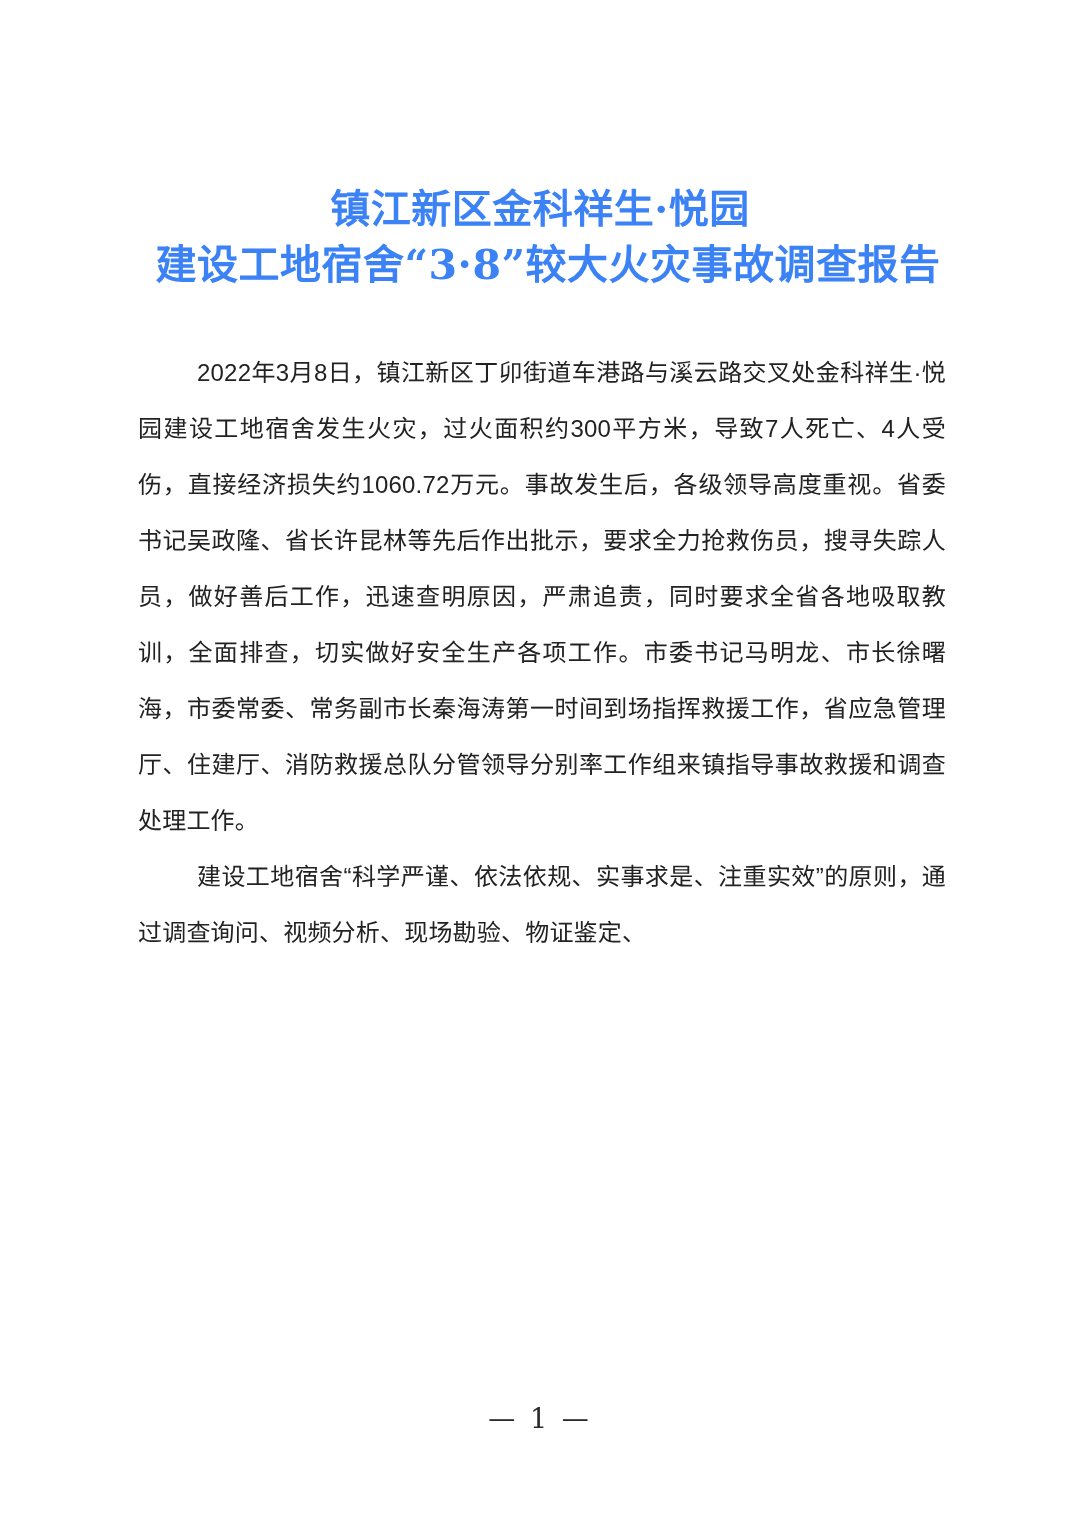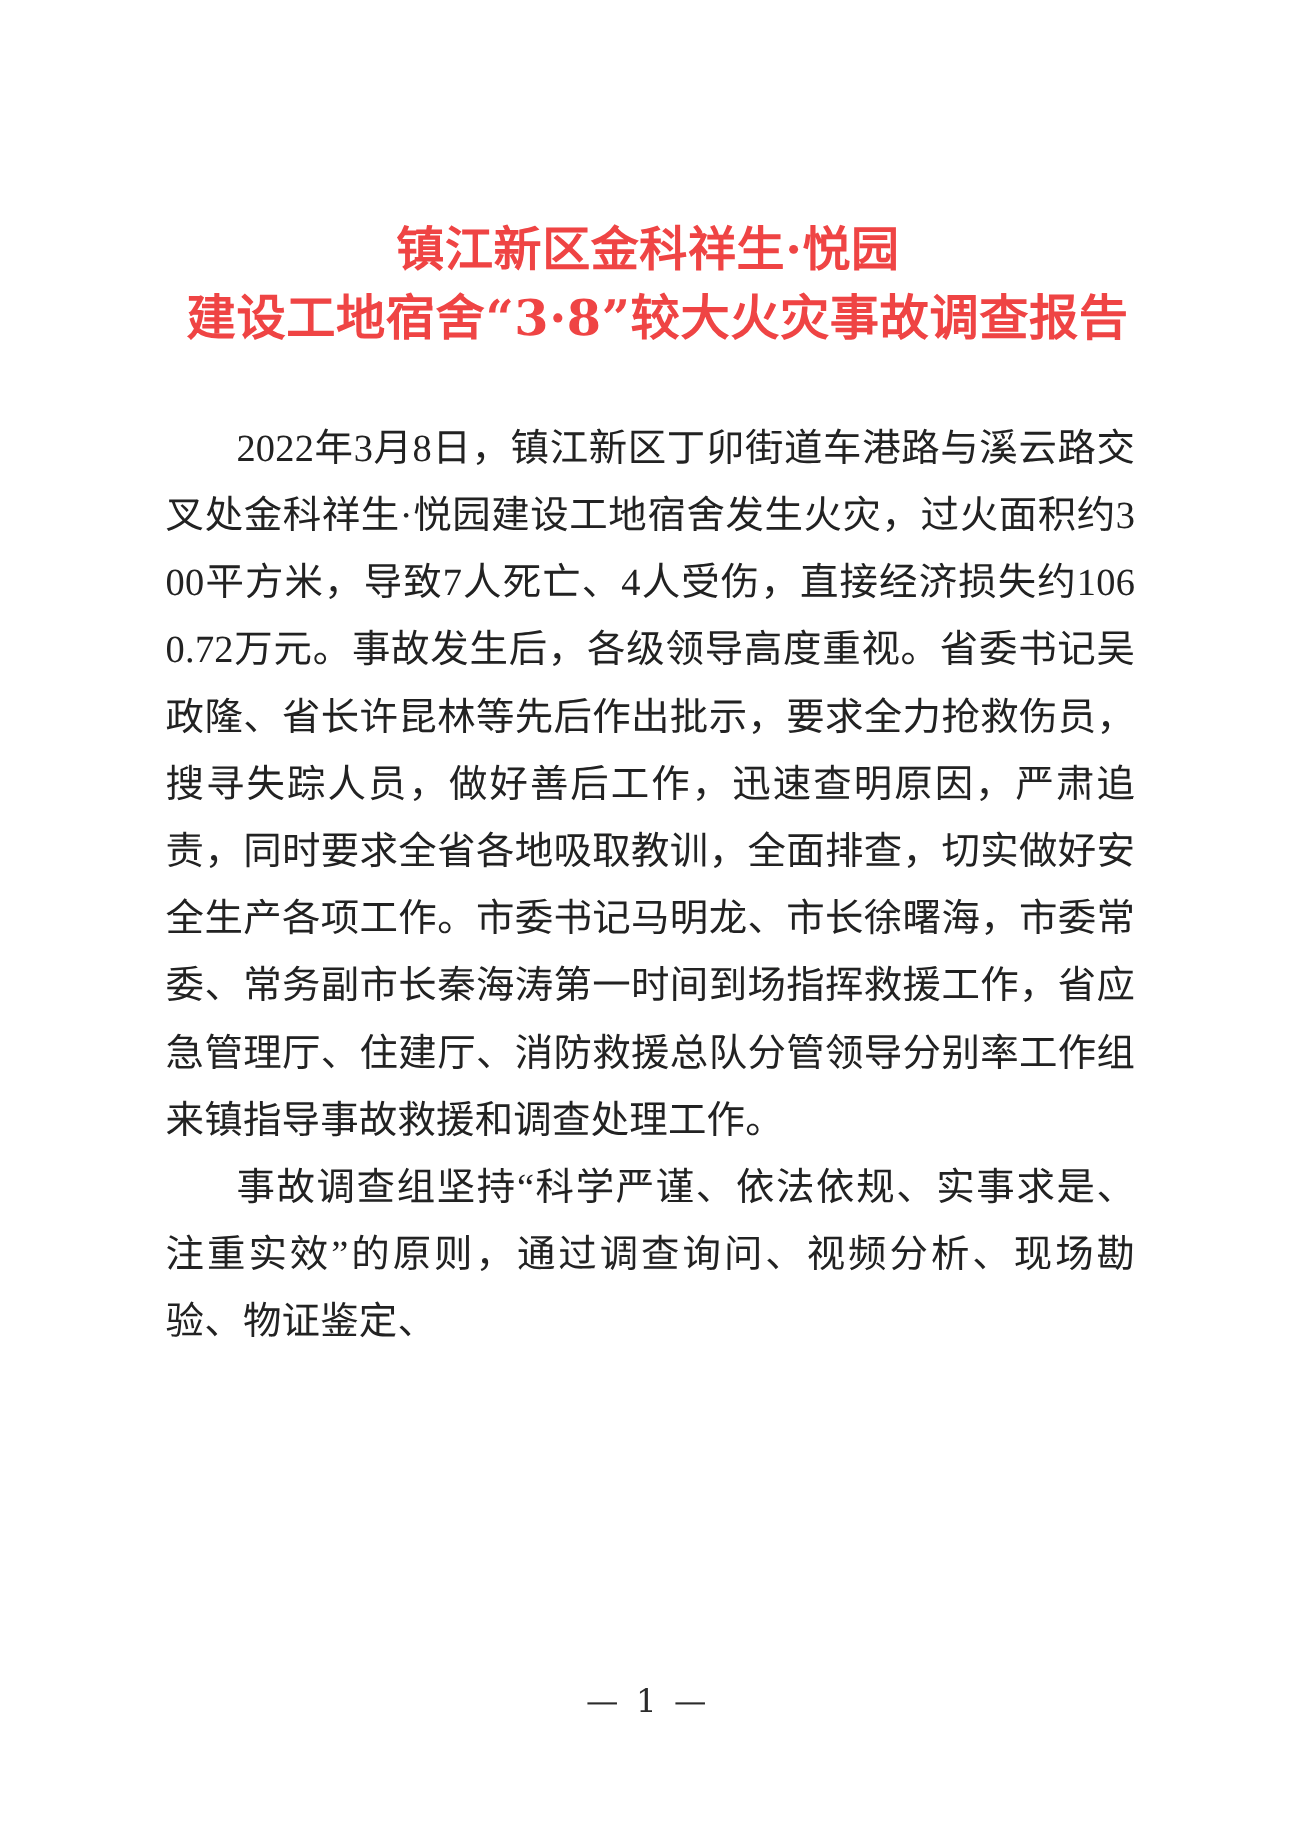--- a/index.html
+++ b/index.html
@@ -30,41 +30,41 @@
     text-align: center;
   }
 
   .doc-title .title-line {
     display: block;
     font-family: "DejaVu Serif", "Liberation Serif", serif;
     font-weight: 700;
     font-size: 40px;
     line-height: 56px;
     letter-spacing: 0.5px;
-    color: #ef4444;
+    color: #3b82f6;
     white-space: nowrap;
   }
 
   .doc-title .title-line-2 {
     font-size: 41px;
     padding-left: 16px;
   }
 
   
   .body-block {
     position: absolute;
     left: 138px;
     top: 345px;
     width: 808px;
   }
 
   .para {
     margin: 0 0 0 0;
-    font-family: Liberation Serif, serif;
-    font-size: 32px;
+    font-family: Liberation Sans, sans-serif;
+    font-size: 24px;
     line-height: 56px;
     color: #222222;
     text-align: justify;
     text-justify: inter-character;
     text-indent: 59px;
     letter-spacing: 0.2px;
     word-break: break-all;
     -webkit-hyphens: none;
     hyphens: none;
   }
@@ -91,20 +91,20 @@
 
 <div class="page">
 
   <div class="doc-title">
     <span class="title-line title-line-1">镇江新区金科祥生·悦园</span>
     <span class="title-line title-line-2">建设工地宿舍“3·8”较大火灾事故调查报告</span>
   </div>
 
   <div class="body-block">
     <p class="para">2022年3月8日，镇江新区丁卯街道车港路与溪云路交叉处金科祥生·悦园建设工地宿舍发生火灾，过火面积约300平方米，导致7人死亡、4人受伤，直接经济损失约1060.72万元。事故发生后，各级领导高度重视。省委书记吴政隆、省长许昆林等先后作出批示，要求全力抢救伤员，搜寻失踪人员，做好善后工作，迅速查明原因，严肃追责，同时要求全省各地吸取教训，全面排查，切实做好安全生产各项工作。市委书记马明龙、市长徐曙海，市委常委、常务副市长秦海涛第一时间到场指挥救援工作，省应急管理厅、住建厅、消防救援总队分管领导分别率工作组来镇指导事故救援和调查处理工作。</p>
-    <p class="para">事故调查组坚持“科学严谨、依法依规、实事求是、注重实效”的原则，通过调查询问、视频分析、现场勘验、物证鉴定、</p>
+    <p class="para">建设工地宿舍“科学严谨、依法依规、实事求是、注重实效”的原则，通过调查询问、视频分析、现场勘验、物证鉴定、</p>
   </div>
 
   <div class="page-footer">
     <span class="page-number">— 1 —</span>
   </div>
 
 </div>
 
 </body></html>

